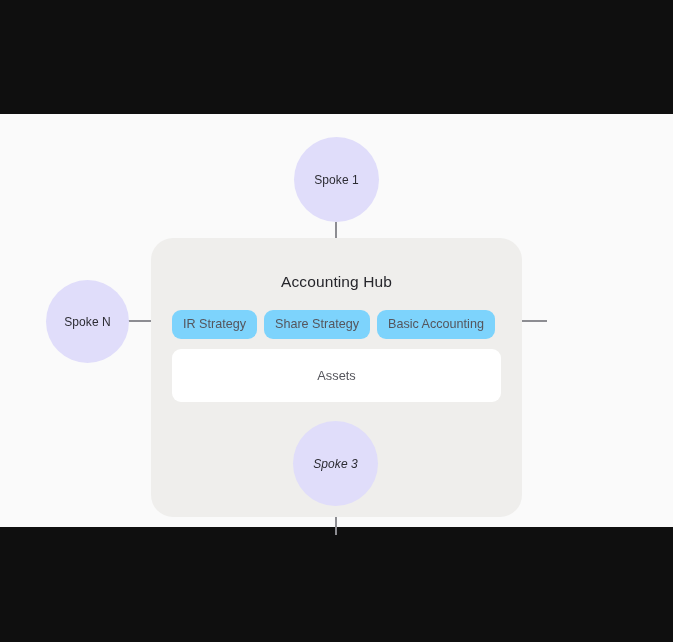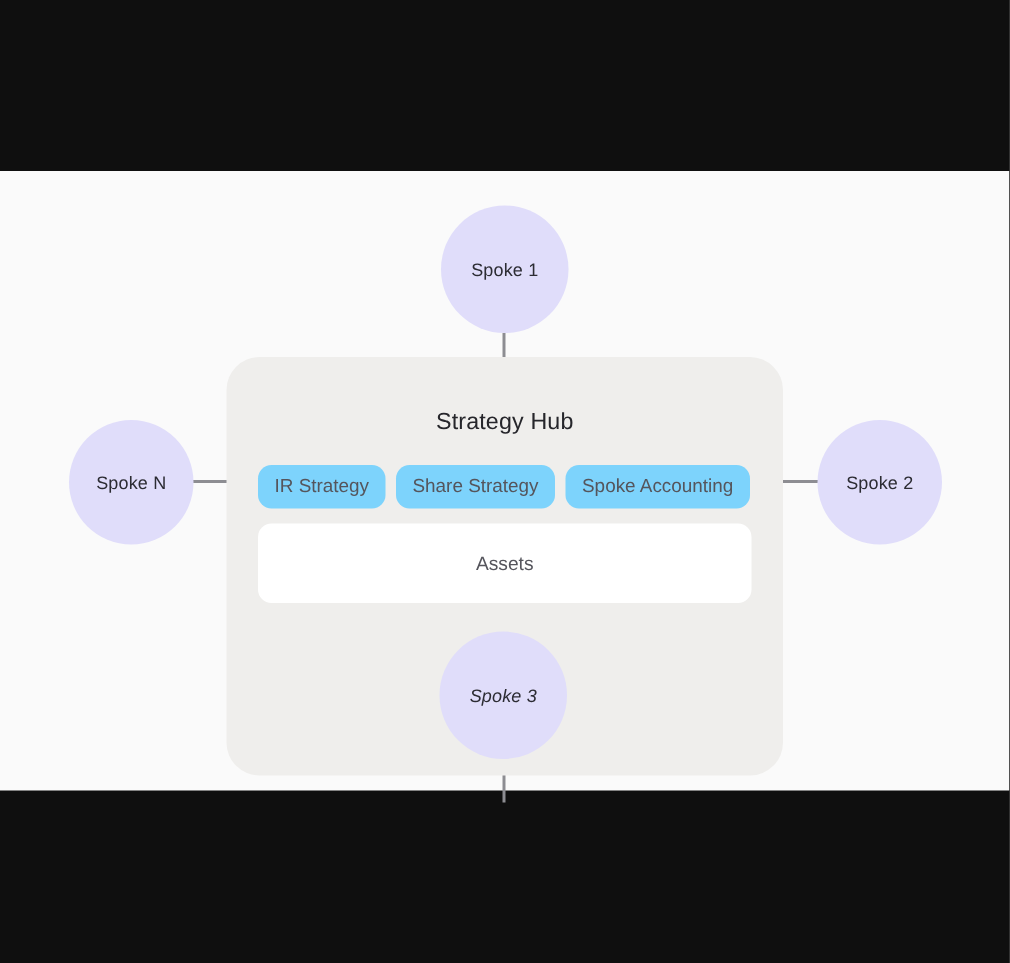--- a/index.html
+++ b/index.html
@@ -128,30 +128,29 @@
   <div class="bar bottom"></div>
 
   <div id="stage">
 
     <div class="connector v" style="left:335px; top:108px; height:20px;"></div>
     <div class="connector v" style="left:335px; top:399px; height:22px;"></div>
     <div class="connector h" style="left:127px; top:206px; width:28px;"></div>
     <div class="connector h" style="left:518px; top:206px; width:29px;"></div>
 
     <div id="hub-card">
-      <div id="hub-title">Strategy Hub</div>
+      <div id="hub-title">Accounting Hub</div>
 
       <div id="chip-row">
         <div class="chip">IR Strategy</div>
         <div class="chip">Share Strategy</div>
-        <div class="chip">Spoke Accounting</div>
+        <div class="chip">Basic Accounting</div>
       </div>
 
       <div id="assets-box">Assets</div>
     </div>
 
     <div class="spoke" id="spoke-top">Spoke 1</div>
     <div class="spoke" id="spoke-left">Spoke N</div>
-    <div class="spoke" id="spoke-right">Spoke 2</div>
     <div class="spoke" id="spoke-bottom">Spoke 3</div>
 
   </div>
 </div>
 
 </body></html>

